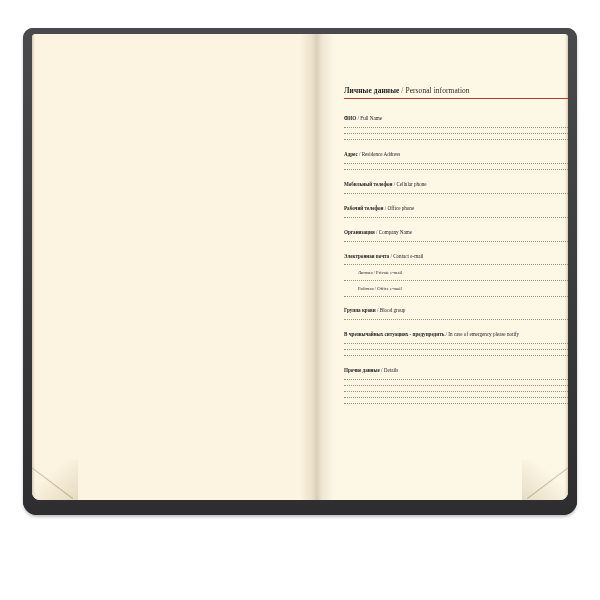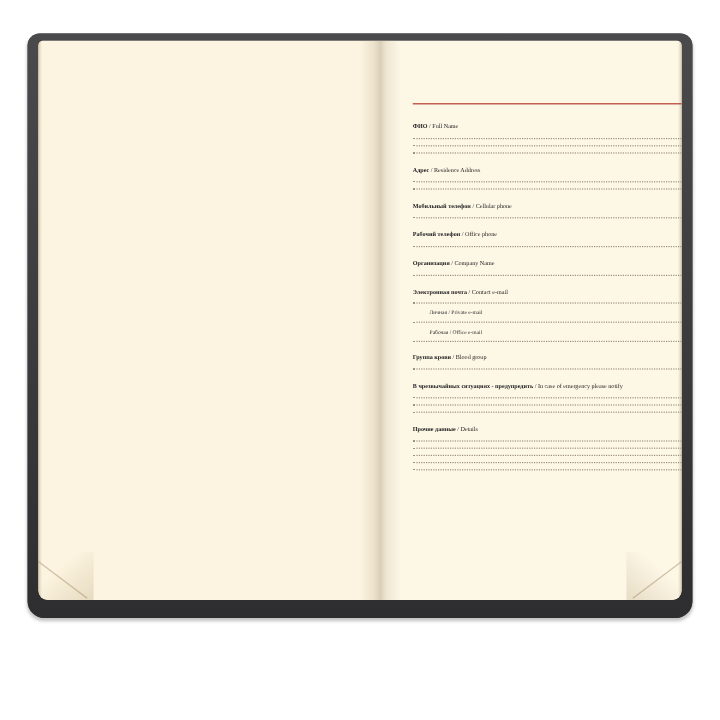--- a/index.html
+++ b/index.html
@@ -183,20 +183,25 @@
     <div class="page-right">
       <div class="page-edge"></div>
       <div class="fold-right"></div>
       <div class="fold-line-right"></div>
     </div>
 
     <div class="gutter"></div>
 
     <div class="sheet">
 
+      <div class="doc-title">
+        <span class="ru">Личные данные</span>
+        <span class="sep">/</span>
+        <span class="en">Personal information</span>
+      </div>
       <div class="title-rule"></div>
 
       <div class="gap-m"></div>
       <div class="field">
         <div class="field-label">
           <span class="ru">ФИО</span>
           <span class="sep">/</span>
           <span class="en">Full Name</span>
         </div>
         <div class="rule"></div>

